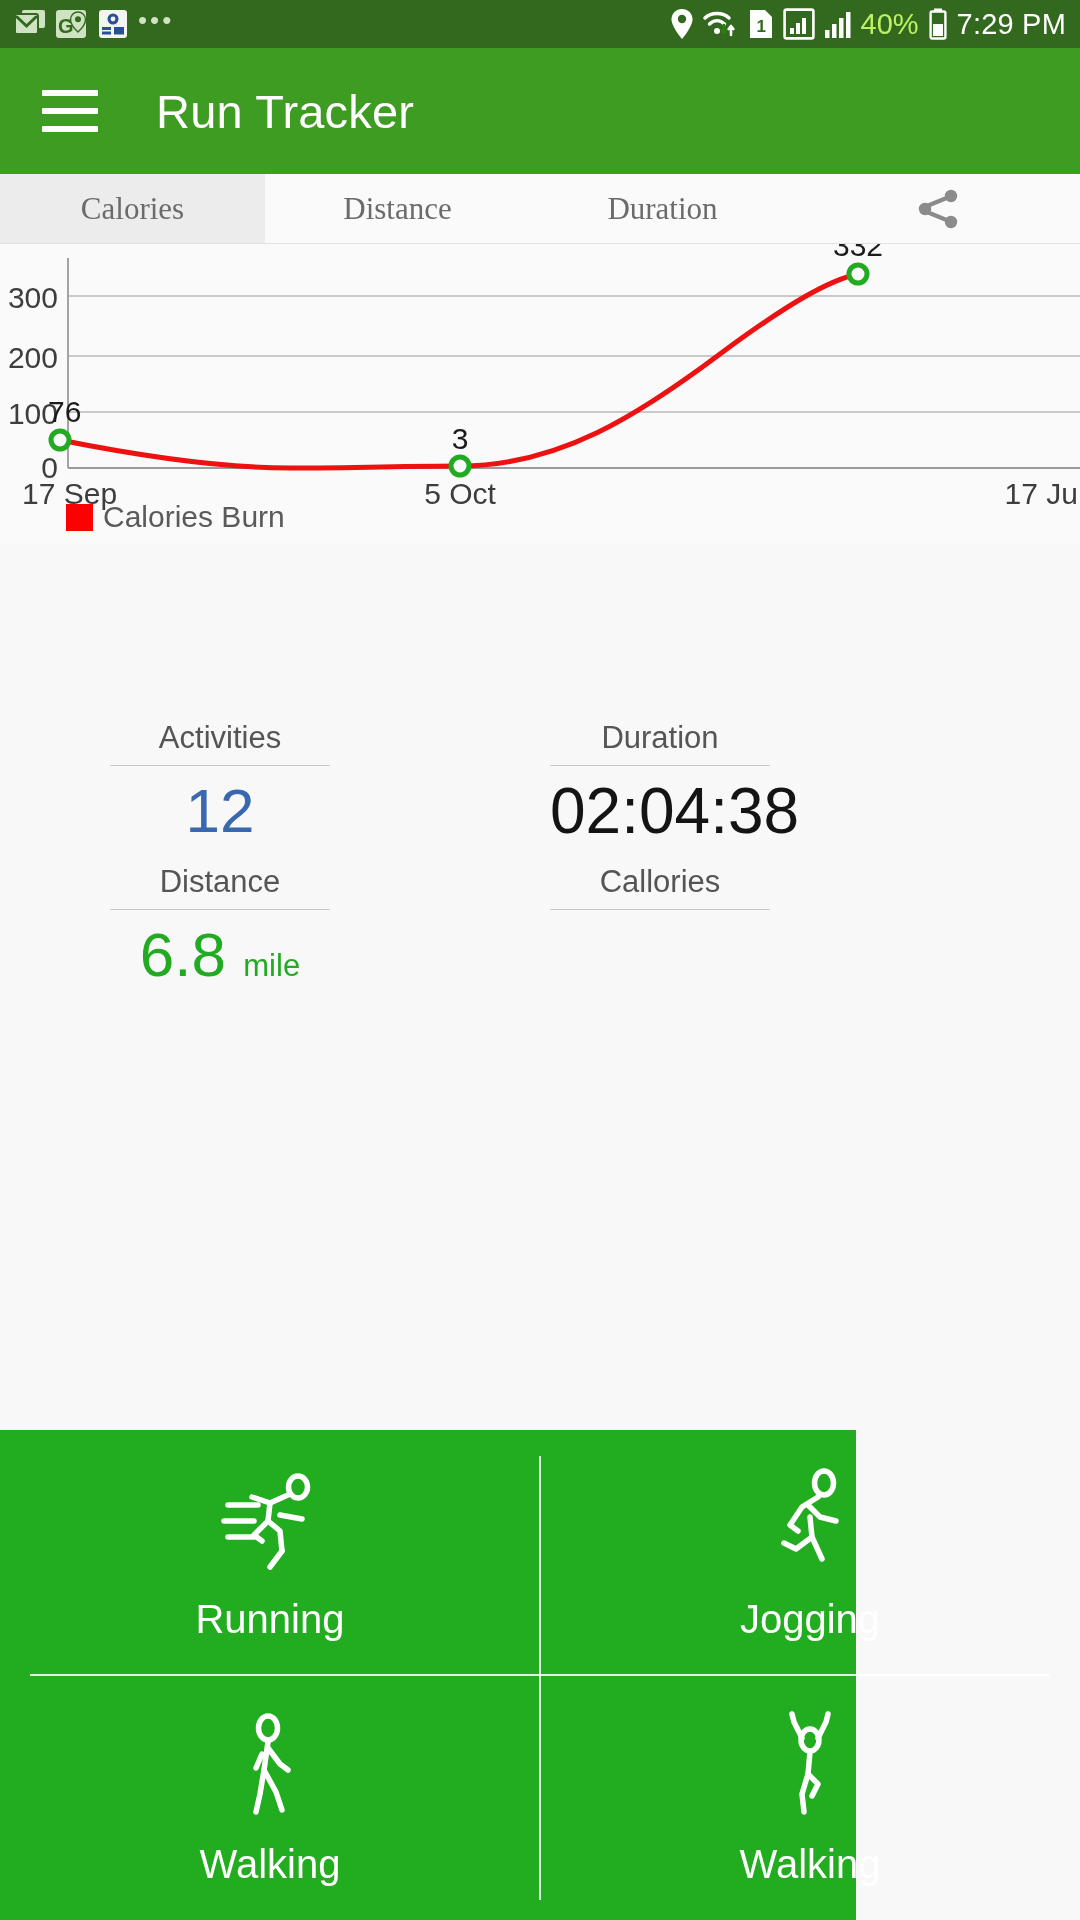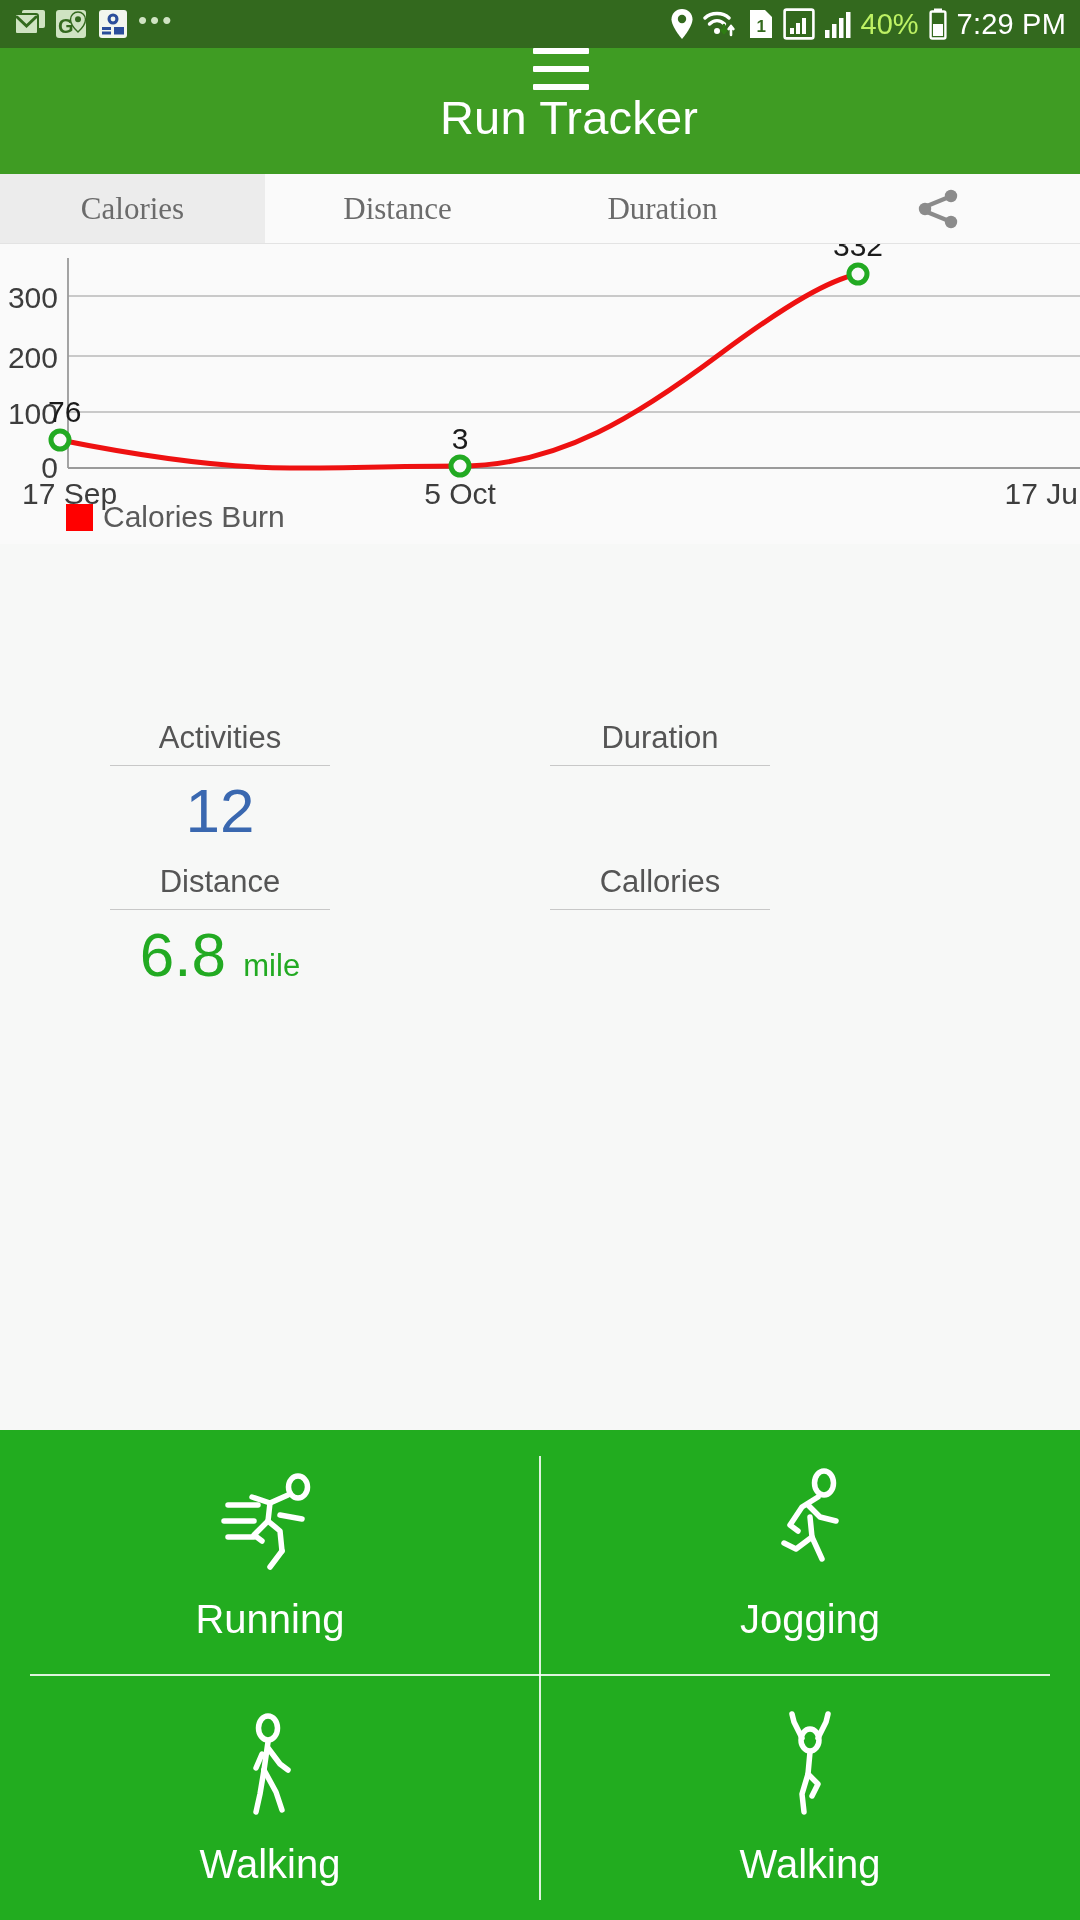--- a/index.html
+++ b/index.html
@@ -20,21 +20,21 @@
   .sb-left{ display:flex; align-items:center; gap:10px; }
   .sb-right{ margin-left:auto; display:flex; align-items:center; gap:9px; }
   .sb-ico{ display:block; }
   .sb-dots{ color:#cfe3c2; font-size:26px; line-height:10px; letter-spacing:3px; padding-bottom:9px;}
   .sb-text{ color:#ffffff; font-size:29px; letter-spacing:.2px; }
   .sb-pct{ color:#bef264; font-size:29px; }
 
   
   .appbar{
     position:absolute; top:48px; left:0; width:1080px; height:126px;
-    background:#3f9c23; display:flex; align-items:center;flex-direction:column;
+    background:#3f9c23; display:flex; align-items:center;
   }
   .hamburger{ width:56px; height:42px; margin-left:42px; display:flex; flex-direction:column; justify-content:space-between; cursor:pointer;}
   .hamburger span{ display:block; height:6px; background:#fff; border-radius:1px;}
   .app-title{ color:#ffffff; font-size:47px; margin-left:58px; letter-spacing:.2px;}
 
   
   .tabs{
     position:absolute; top:174px; left:0; width:1080px; height:70px;
     background:#fafafa; display:flex; align-items:stretch;
     border-bottom:1px solid #e3e3e3;
@@ -78,21 +78,21 @@
   #stat-distance{   left:110px; top:144px; }
   #stat-callories{  left:550px; top:144px; width:220px;}
 
   .v-blue{ color:#3a68b0; }
   .v-black{ color:#141414; font-size:64px; }
   .v-green{ color:#22aa22; }
   .v-red{ color:#ee1111; }
 
   
   .activities{
-    position:absolute; left:0; top:1430px; width:1080px; height:490px;
+    position:absolute; left:0; top:1430px; width:856px; height:490px;
     background:#22ac1f;
   }
   .act-cell{
     position:absolute; width:540px; height:245px;
     display:flex; flex-direction:column; align-items:center; justify-content:center;
     cursor:pointer;
   }
   .act-cell .act-icon{ margin-bottom:14px; }
   .act-label{ color:#ffffff; font-size:40px; }
   #cell-running{ left:0;   top:0;   }
@@ -232,20 +232,21 @@
 
   <div class="stat" id="stat-activities">
     <span class="stat-label">Activities</span>
     <div class="stat-rule"></div>
     <span class="stat-value v-blue">12</span>
   </div>
 
   <div class="stat" id="stat-duration">
     <span class="stat-label">Duration</span>
     <div class="stat-rule"></div>
+    <span class="stat-value v-black">02:04:38</span>
   </div>
 
   <div class="stat" id="stat-distance">
     <span class="stat-label">Distance</span>
     <div class="stat-rule"></div>
     <span class="stat-value v-green"><span>6.8</span> <span class="unit">mile</span></span>
   </div>
 
   <div class="stat" id="stat-callories">
     <span class="stat-label">Callories</span>

